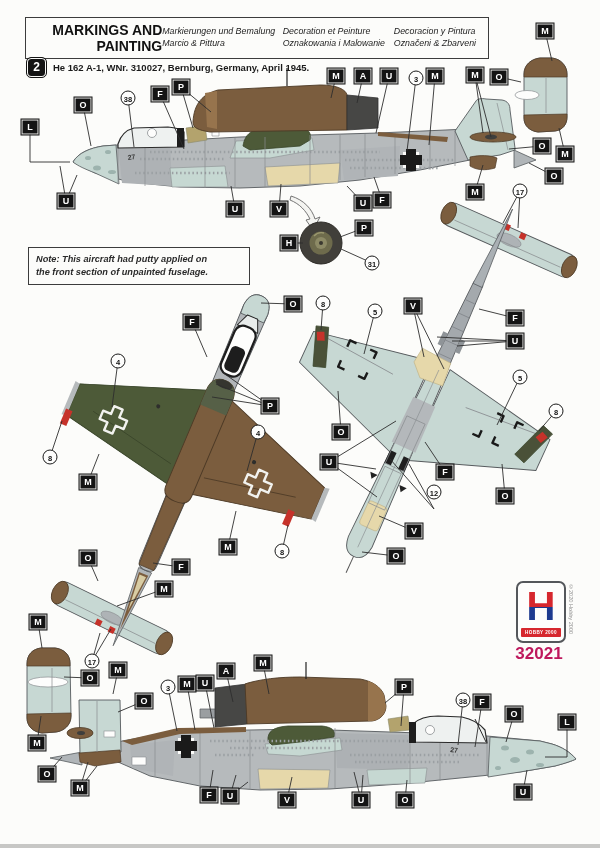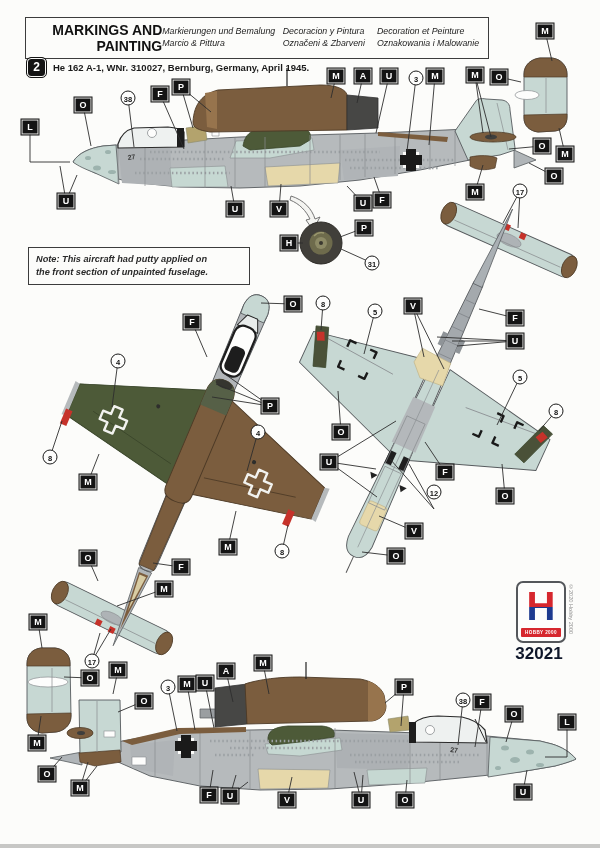--- a/index.html
+++ b/index.html
@@ -23,43 +23,43 @@
   #schemeNum{width:17px;height:17px;background:#141414;color:#fff;border:1px solid #f8f8f6;
       outline:1px solid #141414;border-radius:4px;font-weight:bold;font-size:12px;line-height:17px;
       text-align:center;margin-right:7px;box-sizing:content-box;}
   #schemeCap{font-size:9.5px;font-weight:bold;color:#1a1a1a;}
   #note{position:absolute;left:28px;top:247px;width:206px;border:1.5px solid #3c3c3c;padding:5px 7px;
       font-style:italic;font-weight:bold;font-size:9.2px;color:#2b2b2b;line-height:1.4;z-index:4;background:#fcfcfa;}
   #logoBox{position:absolute;left:516px;top:581px;width:46px;height:58px;border:2px solid #54575b;
       border-radius:7px;z-index:4;background:#fdfdfc;display:flex;flex-direction:column;align-items:center;}
   #logoBar{margin-top:1px;width:40px;height:9px;background:#d6272e;color:#fff;font-weight:bold;
       font-size:4.6px;line-height:9px;text-align:center;letter-spacing:.4px;border-radius:1px;}
-  #kitNum{position:absolute;left:512px;top:644px;width:54px;text-align:center;color:#0f172a;
+  #kitNum{position:absolute;left:512px;top:644px;width:54px;text-align:center;color:#be185d;
       font-weight:bold;font-size:17px;z-index:4;}
   #copyV{position:absolute;left:568px;top:584px;writing-mode:vertical-rl;font-size:5.6px;color:#8a8a8a;z-index:4;}
   #edge{position:absolute;left:0;top:844px;width:600px;height:4px;background:#c7c7c5;z-index:3;}
 </style>
 </head>
 <body>
 
 <div id="page">
 
   <div id="hdr">
     <div class="t">MARKINGS AND PAINTING</div>
     <div class="c c2">
       <div>Markierungen und Bemalung</div>
       <div>Marcio &amp; Pittura</div>
     </div>
+    <div class="c c3">
+      <div>Decoration et Peinture</div>
+      <div>Oznakowania i Malowanie</div>
+    </div>
     <div class="c c4">
       <div>Decoracion y Pintura</div>
       <div>Označeni &amp; Zbarveni</div>
-    </div>
-    <div class="c c3">
-      <div>Decoration et Peinture</div>
-      <div>Oznakowania i Malowanie</div>
     </div>
   </div>
 
   <div id="schemeRow">
     <div id="schemeNum">2</div>
     <div id="schemeCap">He 162 A-1, WNr. 310027, Bernburg, Germany, April 1945.</div>
   </div>
 
   <div id="note">
     <div>Note: This aircraft had putty applied on</div>

